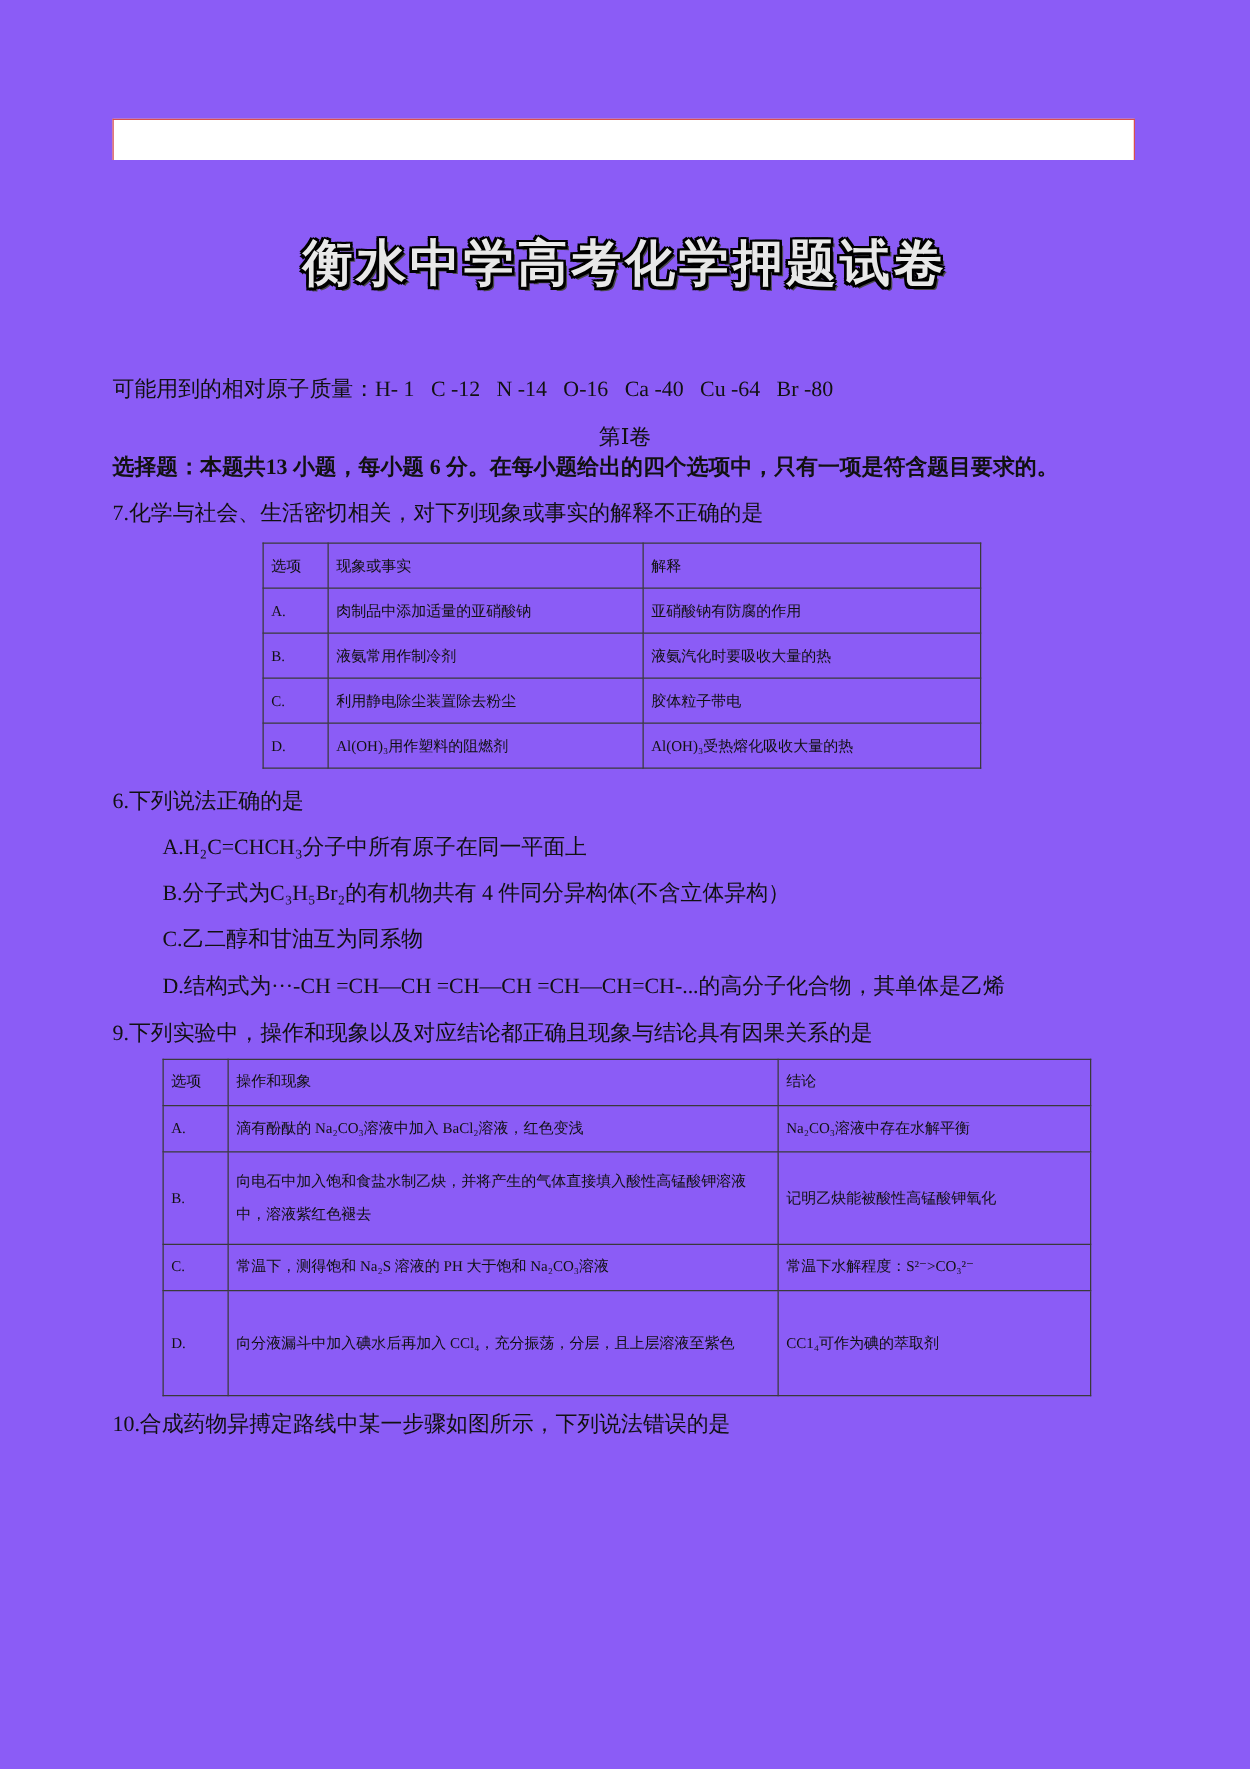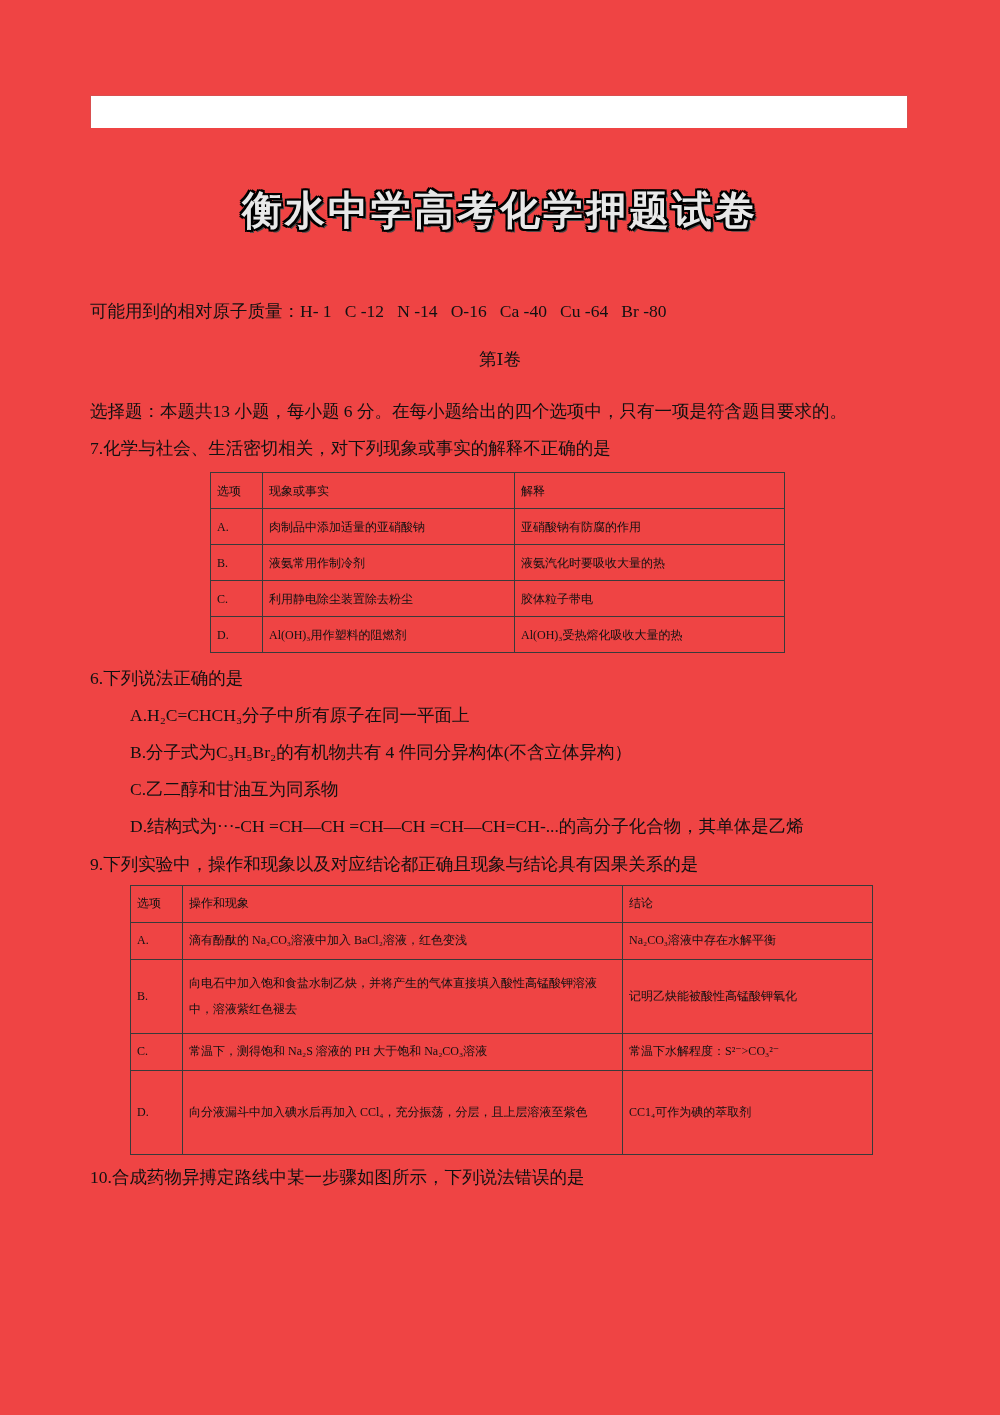--- a/index.html
+++ b/index.html
@@ -1,21 +1,21 @@
 <!DOCTYPE html>
 <html><head>
 <meta charset="utf-8">
 <style>
   * { box-sizing: border-box; }
   html,body { margin:0; padding:0; background:#fff; }
   .page {
     position: relative;
     width: 1000px;
     height: 1415px;
-    background: #ef4444;
+    background: #8b5cf6;
     font-family: "Liberation Serif", "DejaVu Serif", serif;
     color: #111;
     overflow: hidden;
   }
   .content { padding: 0 90px; }
   p { margin: 0; white-space: pre-wrap; }
 
   .red-box {
     position: absolute;
     left: 90px; top: 95px;
@@ -35,22 +35,22 @@
     line-height: 1.3;
     color: #e8e8e8;
     text-shadow:
       -2px -2px 0 #000, 2px -2px 0 #000, -2px 2px 0 #000, 2px 2px 0 #000,
       -2px 0 0 #000, 2px 0 0 #000, 0 -2px 0 #000, 0 2px 0 #000,
       3px 3px 0 #4a4a4a;
   }
 
   .line { font-size: 17.5px; line-height: 24px; }
   .atomic { margin-top: 62px; }
-  .part   { margin-top: 24px; text-align: center; }
-  .instr  { margin-top: 28px; }
+  .part   { margin-top: 14px; text-align: center; }
+  .instr  { margin-top: 0; font-weight: bold; }
   .stem   { margin-top: 13px; }
   .opt    { margin-top: 13px; margin-left: 40px; }
   .q9stem { margin-top: 14px; }
   .q10stem{ margin-top: 10px; }
 
   table { border-collapse: collapse; font-size: 12px; color:#111; }
   td, th { border: 1px solid #3a3a3a; padding: 0 6px; font-weight: normal; text-align: left; vertical-align: middle; }
 
   .t7 { margin-top: 12px; margin-left: 120px; }
   .t7 td, .t7 th { line-height: 2.0; height: 36px; }

